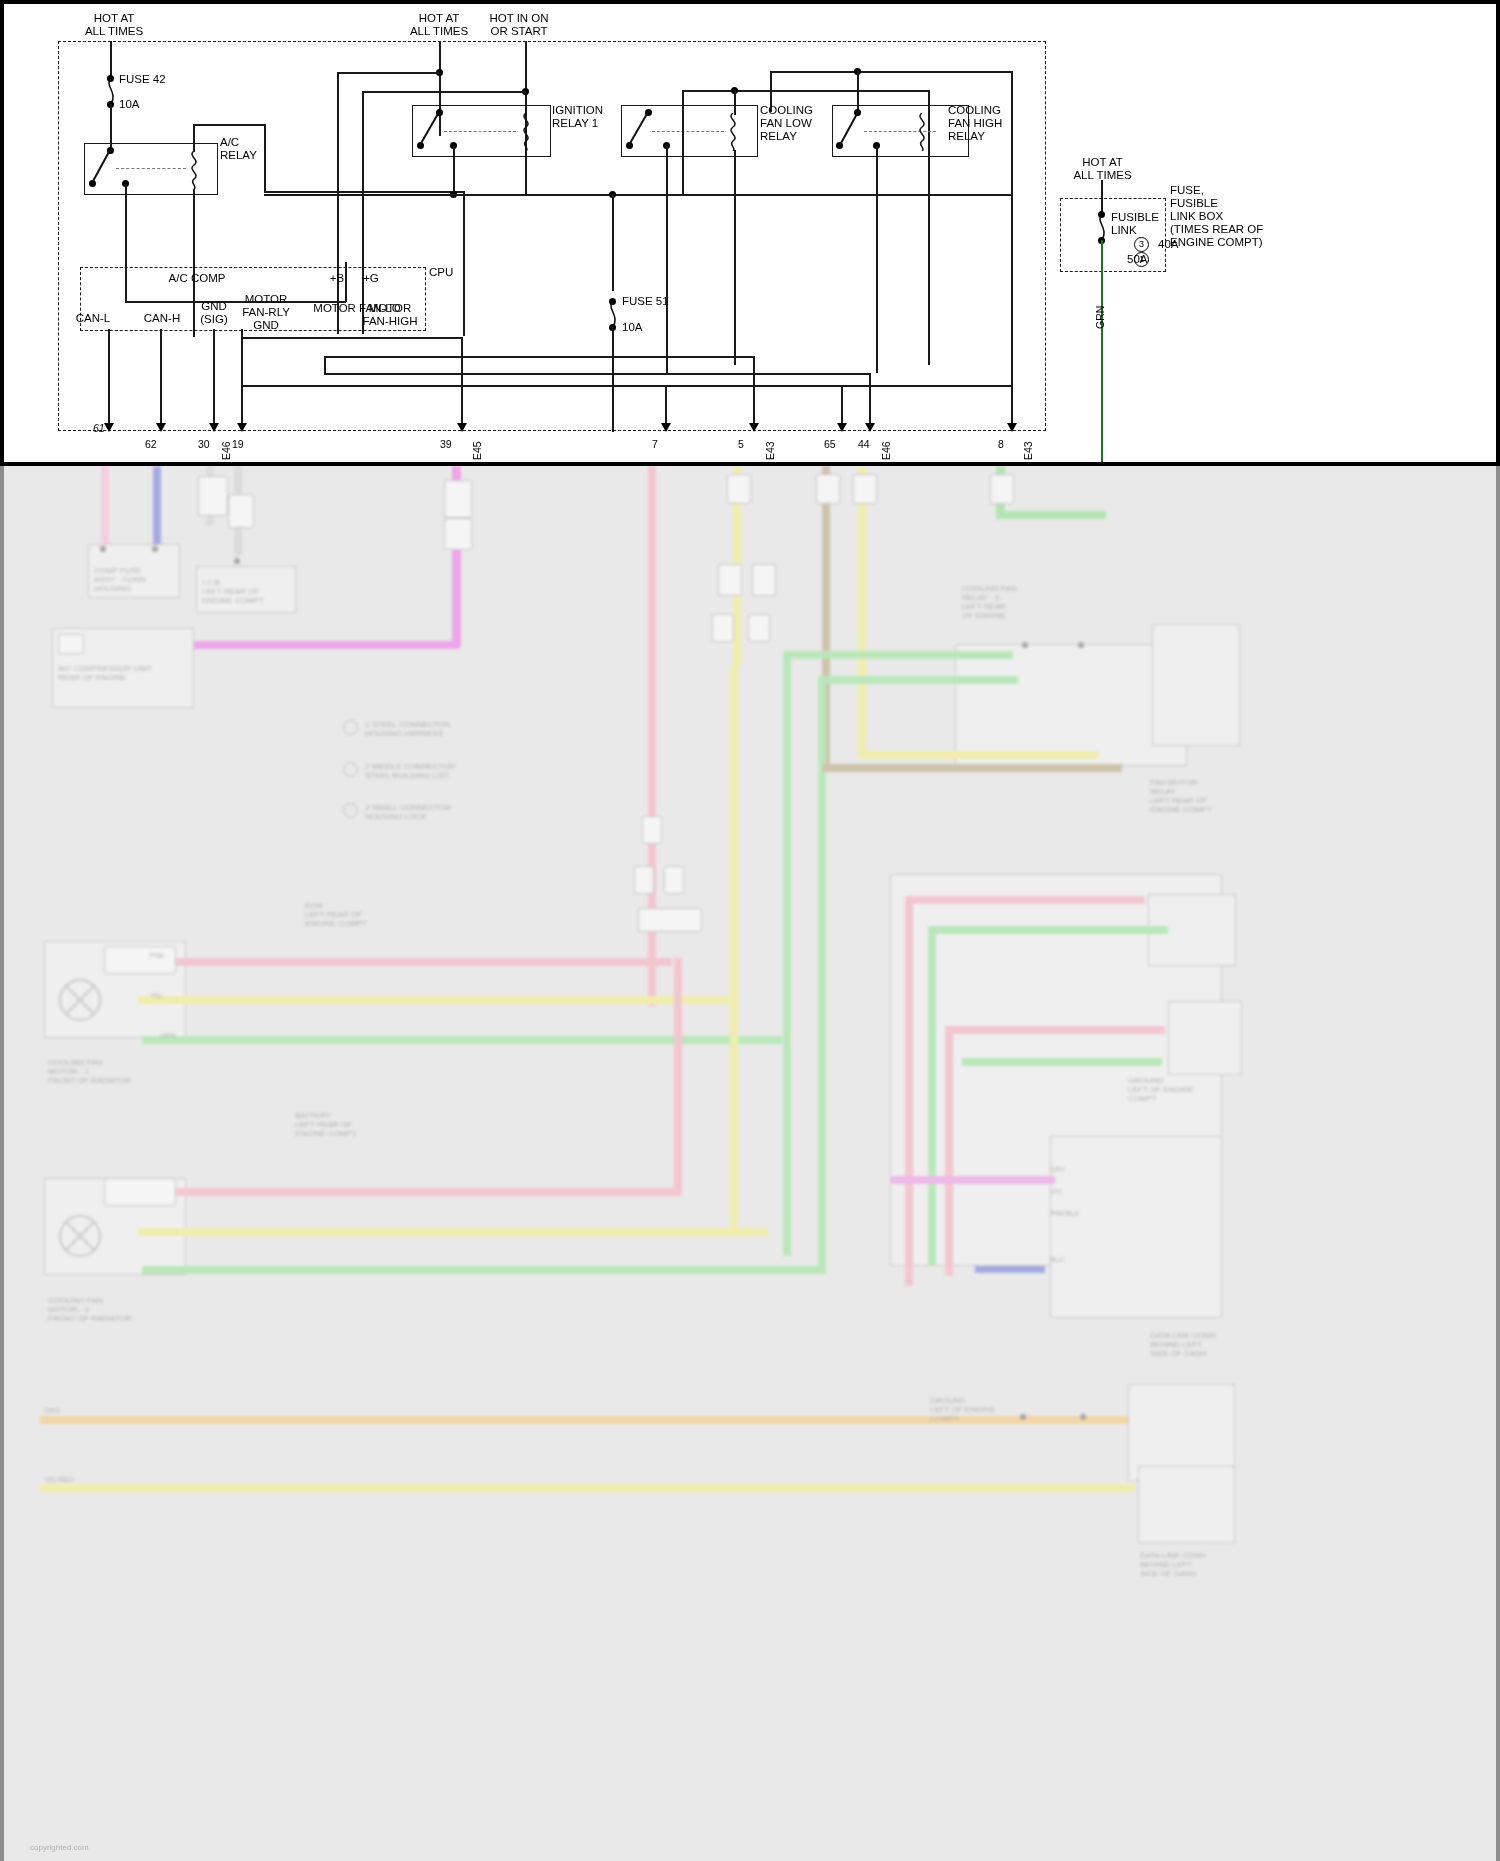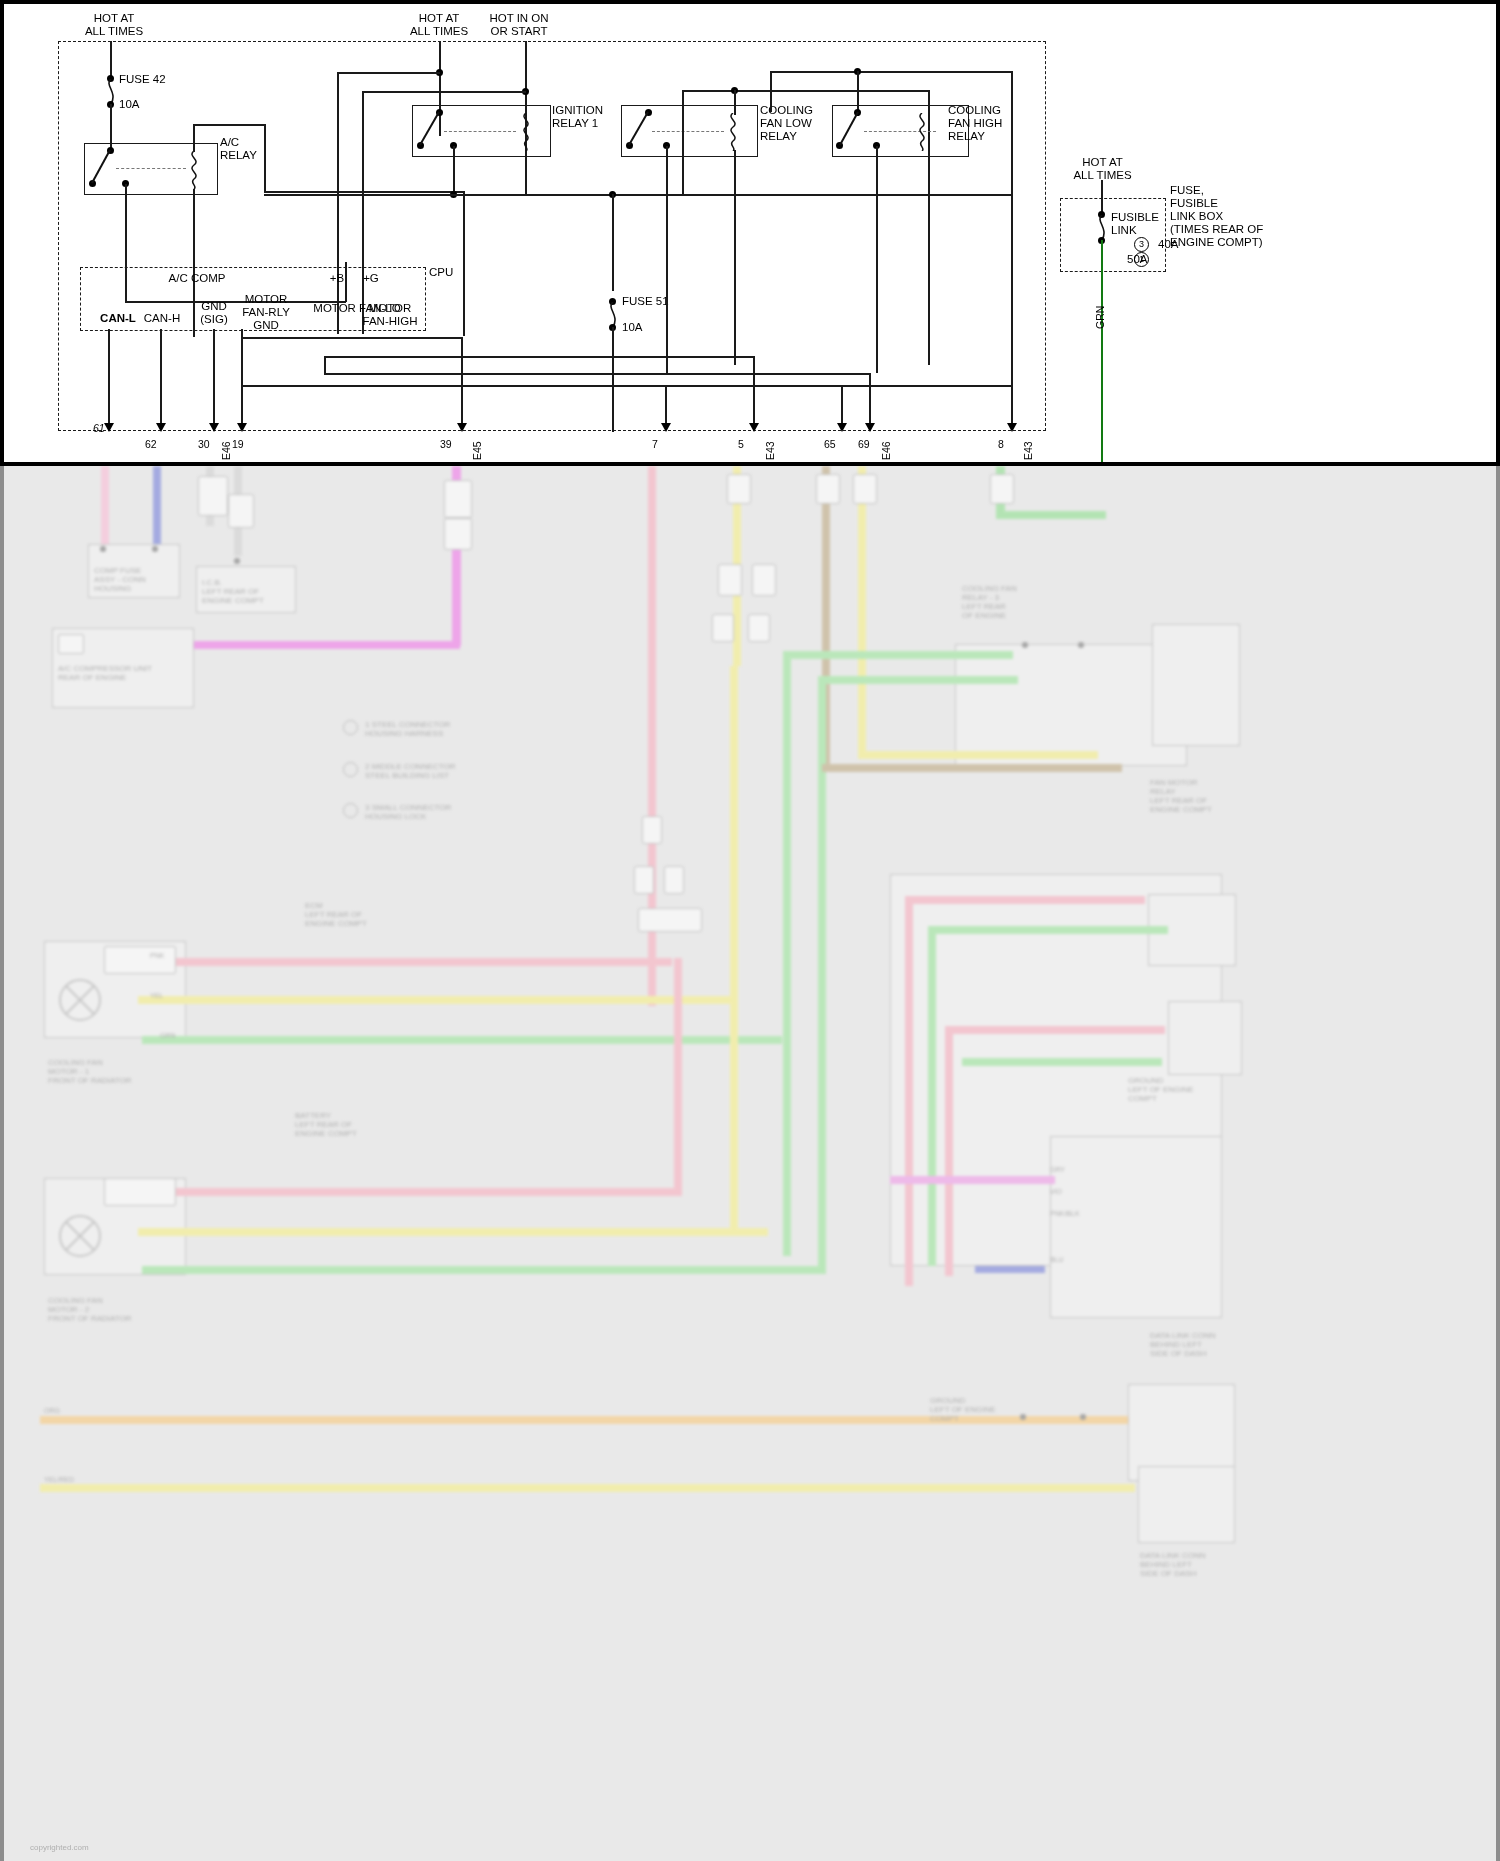--- a/index.html
+++ b/index.html
@@ -183,21 +183,21 @@
 RELAY</div>
     <div class="wire v" style="left:872px;top:142px;height:227px;"></div>
 
     <div class="dash" style="left:76px;top:263px;width:344px;height:62px;"></div>
     <div class="lbl" style="left:425px;top:262px;">CPU</div>
 
     <div class="lbl c" style="left:148px;top:268px;width:90px;">A/C COMP</div>
     <div class="lbl c" style="left:313px;top:268px;width:40px;">+B</div>
     <div class="lbl c" style="left:347px;top:268px;width:40px;">+G</div>
 
-    <div class="lbl c" style="left:89px;top:308px;width:50px;font-weight:bold;">CAN-L</div>
+    <div class="lbl c" style="left:64px;top:308px;width:50px;">CAN-L</div>
     <div class="lbl c" style="left:133px;top:308px;width:50px;">CAN-H</div>
     <div class="lbl c" style="left:186px;top:296px;width:48px;">GND
 (SIG)</div>
     <div class="lbl c" style="left:231px;top:289px;width:62px;">MOTOR
 FAN-RLY
 GND</div>
     <div class="lbl c" style="left:298px;top:298px;width:110px;">MOTOR FAN-LO</div>
     <div class="lbl c" style="left:353px;top:298px;width:66px;">MOTOR
 FAN-HIGH</div>
 
@@ -235,21 +235,21 @@
     <div class="arrow" style="left:1003px;top:419px;"></div>
 
     <div class="pinnum" style="left:89px;top:418px;font-style:italic;">61</div>
     <div class="pinnum" style="left:141px;top:434px;">62</div>
     <div class="pinnum" style="left:194px;top:434px;">30</div>
     <div class="pinnum" style="left:228px;top:434px;">19</div>
     <div class="pinnum" style="left:436px;top:434px;">39</div>
     <div class="pinnum" style="left:648px;top:434px;">7</div>
     <div class="pinnum" style="left:734px;top:434px;">5</div>
     <div class="pinnum" style="left:820px;top:434px;">65</div>
-    <div class="pinnum" style="left:854px;top:434px;">69</div>
+    <div class="pinnum" style="left:854px;top:434px;">44</div>
     <div class="pinnum" style="left:994px;top:434px;">8</div>
 
     <div class="conn" style="left:216px;top:456px;">E46</div>
     <div class="conn" style="left:467px;top:456px;">E45</div>
     <div class="conn" style="left:760px;top:456px;">E43</div>
     <div class="conn" style="left:876px;top:456px;">E46</div>
     <div class="conn" style="left:1018px;top:456px;">E43</div>
 
     <div class="lbl c" style="left:1046px;top:152px;width:105px;">HOT AT
 ALL TIMES</div>

